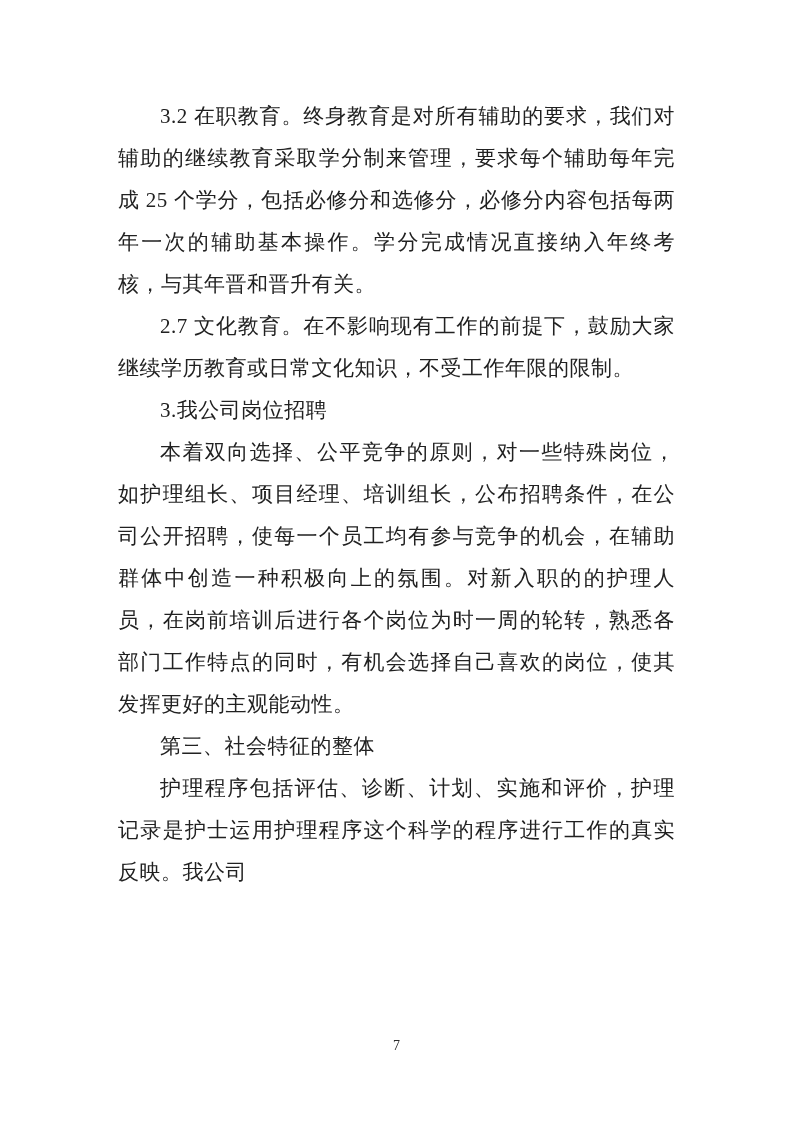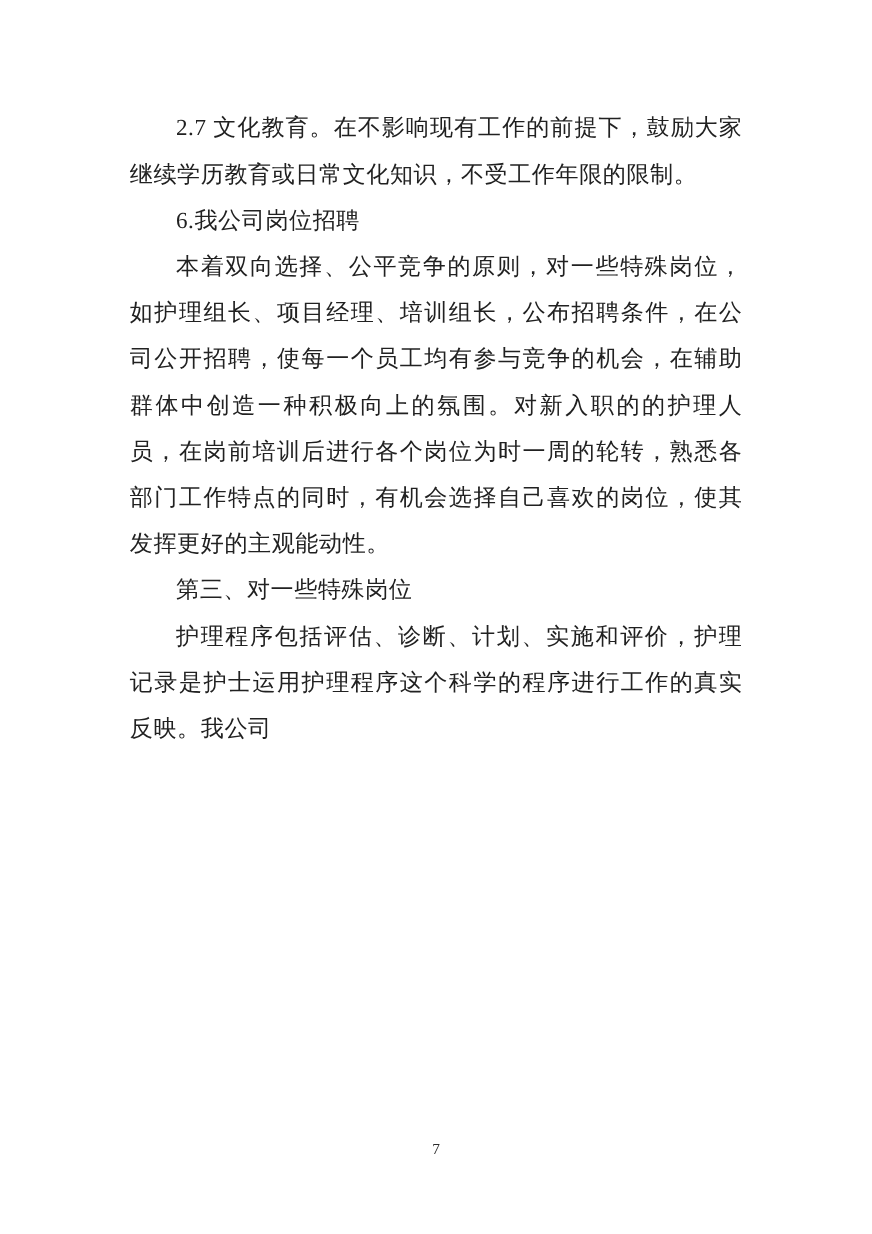--- a/index.html
+++ b/index.html
@@ -47,22 +47,23 @@
     line-height: 20px;
     color: #2a2a2a;
     font-family: "Liberation Serif", "DejaVu Serif", serif;
   }
 </style>
 </head>
 <body>
 
 <div class="page">
   <div class="doc-body">
+    <p class="para">3.2 在职教育。终身教育是对所有辅助的要求，我们对辅助的继续教育采取学分制来管理，要求每个辅助每年完成 25 个学分，包括必修分和选修分，必修分内容包括每两年一次的辅助基本操作。学分完成情况直接纳入年终考核，与其年晋和晋升有关。</p>
     <p class="para">2.7 文化教育。在不影响现有工作的前提下，鼓励大家继续学历教育或日常文化知识，不受工作年限的限制。</p>
-    <p class="para">6.我公司岗位招聘</p>
+    <p class="para">3.我公司岗位招聘</p>
     <p class="para">本着双向选择、公平竞争的原则，对一些特殊岗位，如护理组长、项目经理、培训组长，公布招聘条件，在公司公开招聘，使每一个员工均有参与竞争的机会，在辅助群体中创造一种积极向上的氛围。对新入职的的护理人员，在岗前培训后进行各个岗位为时一周的轮转，熟悉各部门工作特点的同时，有机会选择自己喜欢的岗位，使其发挥更好的主观能动性。</p>
-    <p class="para">第三、对一些特殊岗位</p>
+    <p class="para">第三、社会特征的整体</p>
     <p class="para">护理程序包括评估、诊断、计划、实施和评价，护理记录是护士运用护理程序这个科学的程序进行工作的真实反映。我公司</p>
   </div>
   <div class="page-footer">
     <span class="page-number">7</span>
   </div>
 </div>
 
 </body></html>

